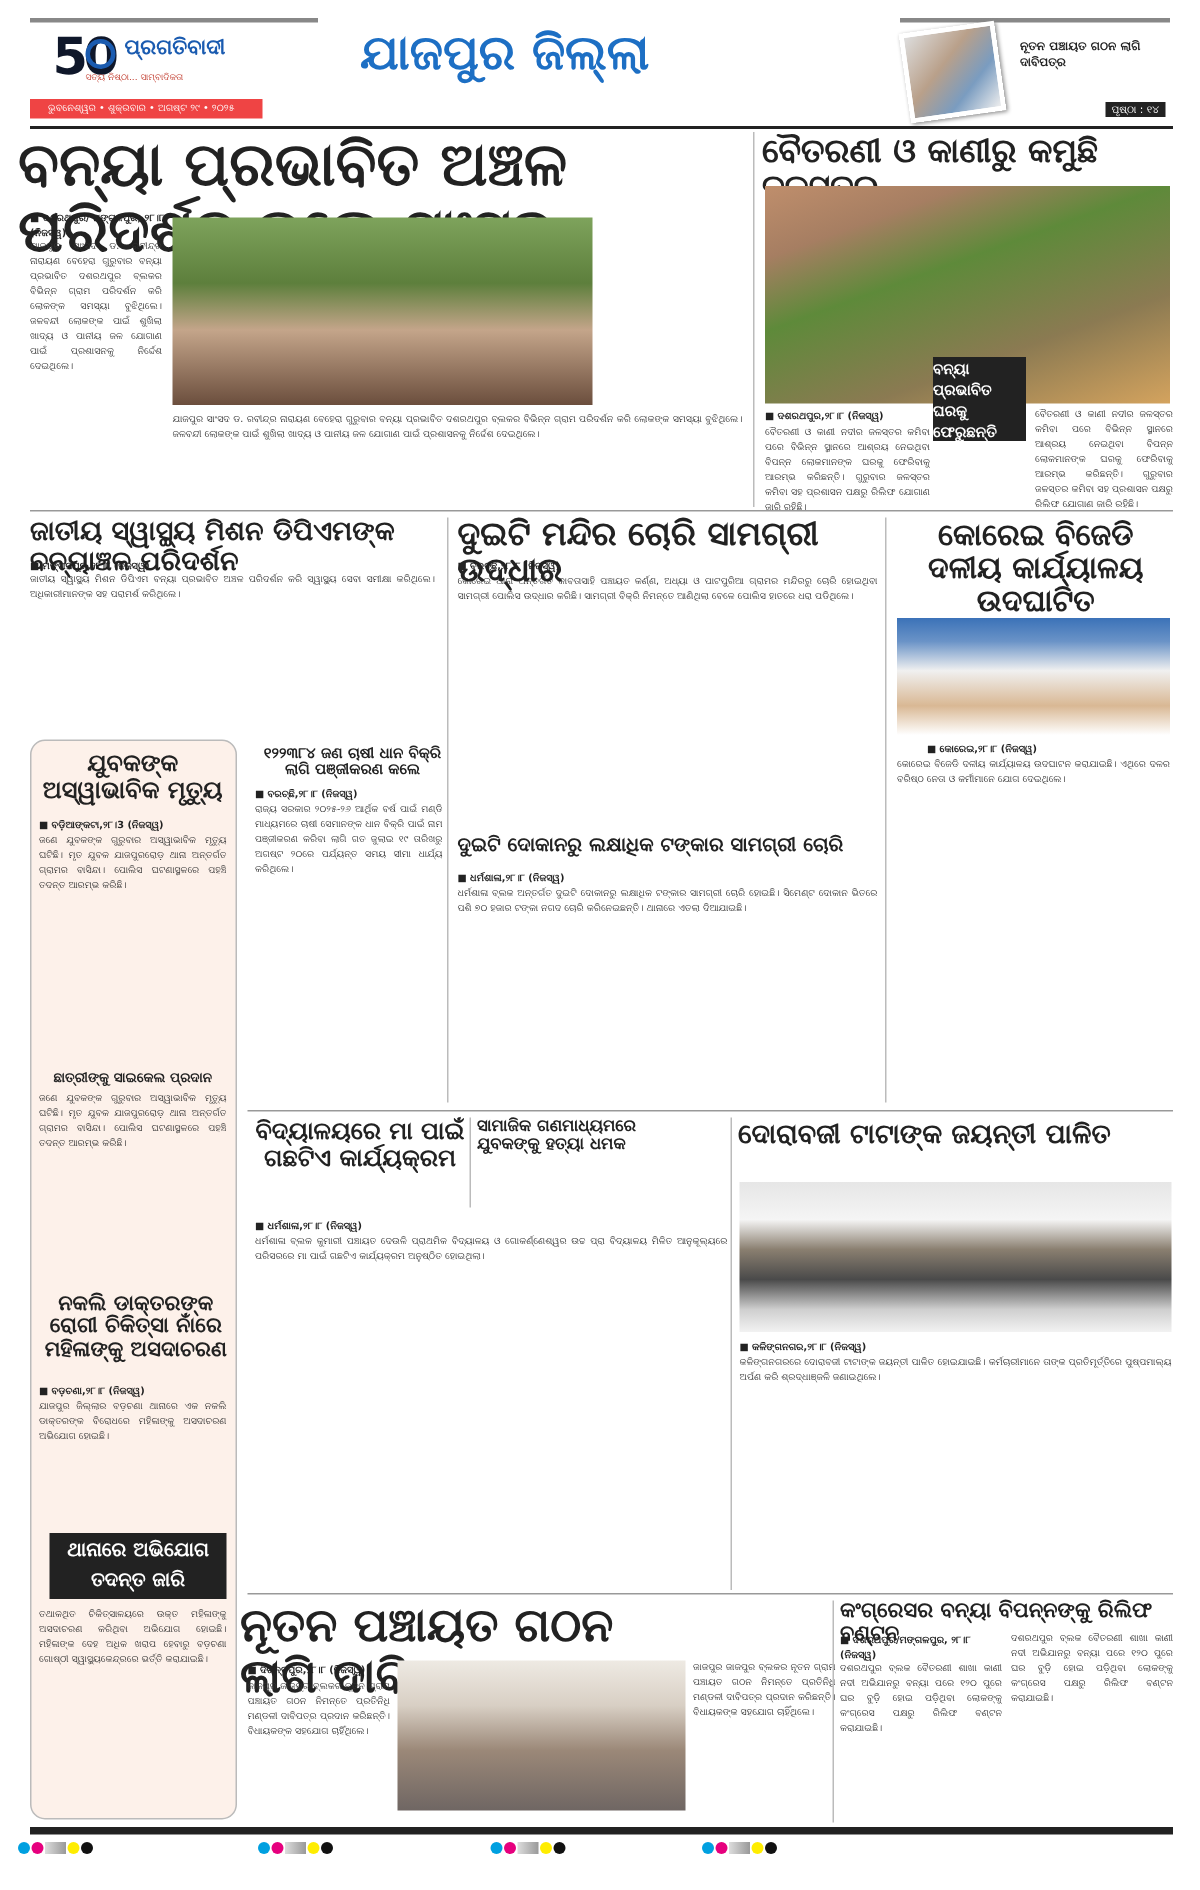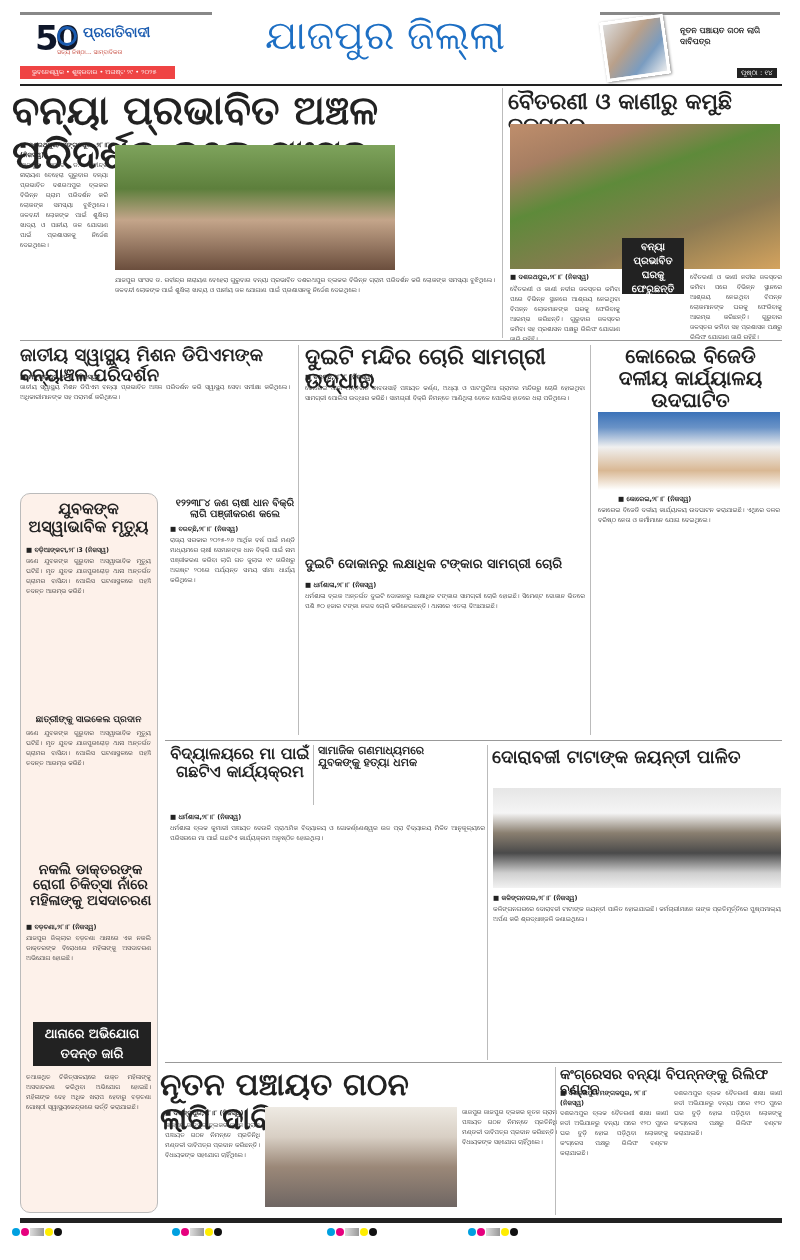--- a/index.html
+++ b/index.html
@@ -6,33 +6,33 @@
 body{width:800px;height:1260px;background:#fff;font-family:"DejaVu Sans",sans-serif;color:#222;position:relative;overflow:hidden}
 .abs{position:absolute}
 .topbar{left:20px;top:12px;width:192px;height:3px;background:#888}
 .topbar2{left:600px;top:12px;width:180px;height:3px;background:#888}
 .logo{left:35px;top:18px;width:160px;height:40px}
 .logo50{position:absolute;left:0;top:0;font-size:34px;font-weight:bold;color:#0f172a;line-height:40px;letter-spacing:-3px}
 .logo-circle{position:absolute;left:22px;top:8px;width:20px;height:20px;border-radius:50%;border:3px solid #1a5bb0}
 .logo-name{position:absolute;left:48px;top:6px;font-size:14px;font-weight:bold;color:#1a5bb0}
 .logo-tag{position:absolute;left:22px;top:30px;font-size:6px;color:#c0392b}
 .dateline{left:20px;top:66px;width:155px;height:13px;background:#ef4444;color:#fff;font-size:6.5px;padding-left:12px;line-height:13px}
-.masthead{left:240px;top:5px;width:290px;text-align:center;font-size:40px;font-weight:normal;color:#1d6fc4;line-height:60px}
+.masthead{left:240px;top:5px;width:290px;text-align:left;font-size:32px;font-weight:bold;color:#1d6fc4;line-height:60px}
 .thumb{left:603px;top:18px;width:64px;height:60px;background:linear-gradient(135deg,#ddd,#b9a08a 40%,#7a9cc0 70%,#eee);border:3px solid #fff;box-shadow:1px 1px 3px #888;transform:rotate(-8deg)}
 .thumb-caption{left:680px;top:25px;width:100px;font-size:8px;font-weight:bold;line-height:11px}
 .pagenum{left:737px;top:68px;background:#222;color:#fff;font-size:7px;padding:1px 4px}
 .rule{left:20px;top:84px;width:762px;height:2px;background:#222}
 .rule-thin{height:1px;background:#999}
 .hl{font-weight:bold;color:#222;line-height:1.1}
 .h1{left:12px;top:88px;width:480px;font-size:40px}
 .h-right{left:508px;top:90px;width:275px;font-size:22px}
 .photo{background:linear-gradient(180deg,#7ea35c 0%,#5d7f3c 35%,#c4a58a 60%,#6b4e3d 100%)}
 .photo1{left:115px;top:145px;width:280px;height:125px}
 .photo2{left:510px;top:124px;width:270px;height:145px;background:linear-gradient(160deg,#bf8e6c 0%,#a67e62 20%,#5e8a3a 40%,#8b7a52 70%,#d4a35e 100%)}
-.badge-box{left:622px;top:238px;width:62px;height:56px;background:#222;color:#fff;font-size:10px;font-weight:bold;text-align:center;line-height:14px;padding-top:2px}
+.badge-box{left:622px;top:238px;width:62px;height:56px;background:#222;color:#fff;font-size:10px;font-weight:bold;text-align:left;line-height:14px;padding-top:2px}
 .col-text{font-size:6.3px;line-height:10px;color:#333;overflow:hidden;text-align:justify}
 .dateline-small{font-size:6.5px;font-weight:bold;color:#222;line-height:10px}
 .vline{width:1px;background:#bbb}
 .h2{left:20px;top:345px;width:275px;font-size:18px}
 .h3{left:305px;top:345px;width:280px;font-size:22px}
 .h4{left:598px;top:345px;width:185px;font-size:20px;text-align:center}
 .photo4{left:598px;top:412px;width:182px;height:78px;background:linear-gradient(180deg,#3b72b8 0%,#6a93c7 20%,#f0f0f0 45%,#d9b894 75%,#fff 100%)}
 .boxed{background:#fdf1ea;border:1px solid #bbb;border-radius:10px}
 .box1{left:20px;top:493px;width:138px;height:720px}
 .box1-h{left:26px;top:500px;width:125px;text-align:center;font-size:16px}

